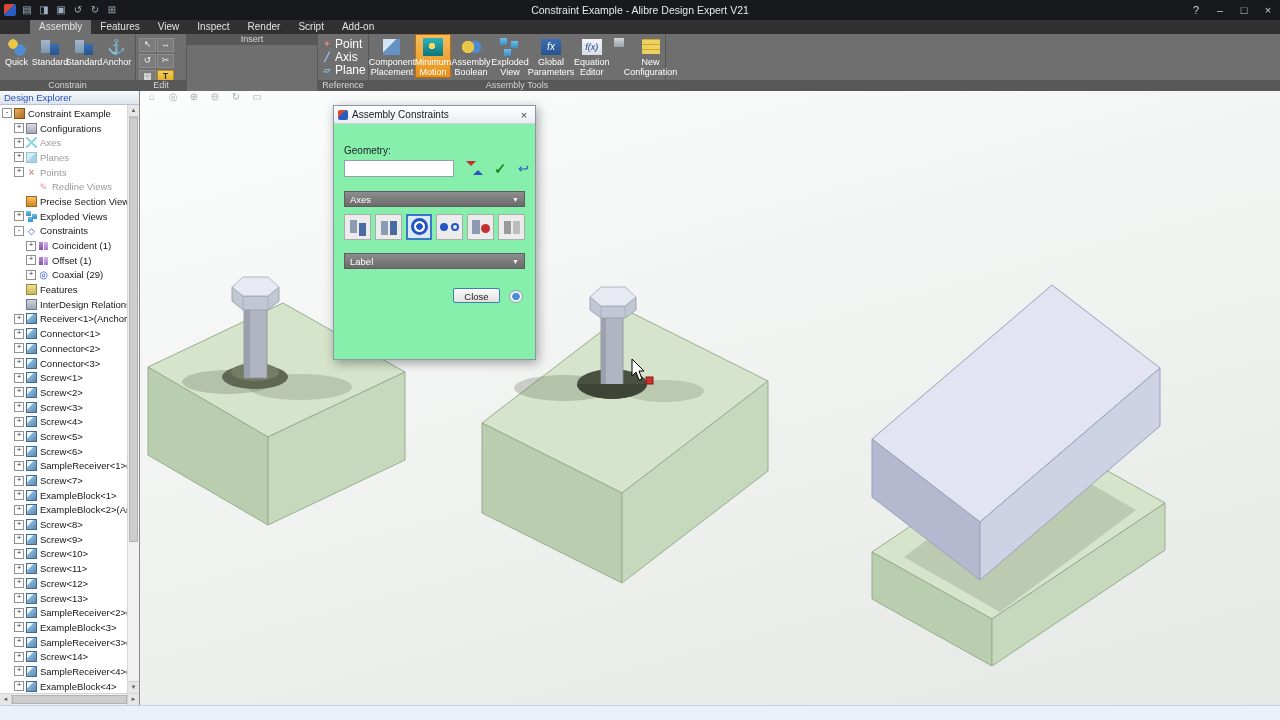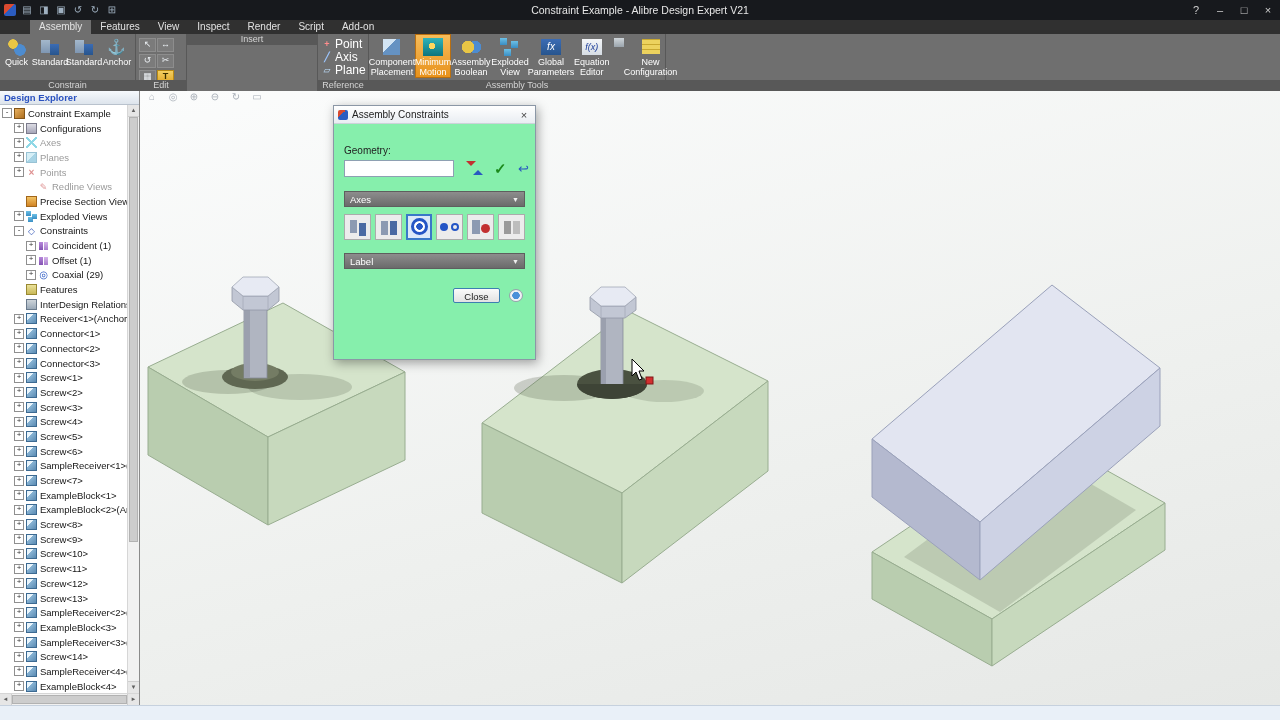--- a/index.html
+++ b/index.html
@@ -72,21 +72,21 @@
   .ref-ic { width:10px; font-size:9px; text-align:center; }
   .ref-point::before{content:"+"; color:#ff8d8d; font-weight:bold;}
   .ref-axis::before{content:"╱"; color:#9cc6ff; font-weight:bold;}
   .ref-plane::before{content:"▱"; color:#bfe0ff;}
   .npcaret::after { content:"▾"; font-size:8px; color:#fff; }
 
   
   .explorer { position:absolute; left:0; top:91px; width:140px; bottom:15px; background:#fff;
               border-right:1px solid #8a8a8a; display:flex; flex-direction:column; box-sizing:border-box; }
   .exp-header { height:13px; flex:none; background:linear-gradient(#f6f9fc,#dde4ec);
-                border-bottom:1px solid #b9c2cd; color:#2a52c0; font-size:9.5px; line-height:13px; padding-left:4px;font-weight:bold; }
+                border-bottom:1px solid #b9c2cd; color:#2a52c0; font-size:9.5px; line-height:13px; padding-left:4px; }
   .tree-wrap { position:relative; flex:1; overflow:hidden; }
   .tree { position:absolute; left:0; top:1px; right:11px; bottom:0; overflow:hidden; }
   .trow { height:14.7px; display:flex; align-items:center; font-size:9.5px; color:#151515;
           white-space:nowrap; overflow:hidden; box-sizing:border-box; }
   .trow.dim .tlbl { color:#9a9a9a; }
   .trow.dim .ticon { opacity:0.55; }
   .texp { width:10px; flex:none; margin-right:2px; }
   .texp.box { width:8px; height:8px; border:1px solid #8f8f8f; background:#fff; color:#333;
               font-size:8px; line-height:6px; text-align:center; }
   .ticon { width:11px; height:11px; flex:none; margin-right:3px; position:relative;
@@ -161,21 +161,21 @@
   .ci-align::before { left:5px; top:6px; width:7px; height:14px; background:#8c9ab2; }
   .ci-align::after { left:14px; top:6px; width:7px; height:14px; background:#4a6aa2; }
   .ci-coaxial::before { left:4px; top:3px; width:17px; height:17px; border-radius:50%; border:3px solid #2455c5;
                         background:radial-gradient(circle,#2455c5 0 3px,#fff 3.5px); box-sizing:border-box; }
   .ci-orient::before { left:3px; top:8px; width:8px; height:8px; border-radius:50%; background:#2455c5; }
   .ci-orient::after { left:14px; top:8px; width:8px; height:8px; border-radius:50%; border:2px solid #2455c5; box-sizing:border-box; }
   .ci-tangent::before { left:4px; top:5px; width:8px; height:14px; background:#8c9ab2; }
   .ci-tangent::after { left:13px; top:9px; width:9px; height:9px; border-radius:50%; background:#c23030; }
   .ci-fixed::before { left:5px; top:6px; width:7px; height:13px; background:#9a9a9a; }
   .ci-fixed::after { left:14px; top:6px; width:7px; height:13px; background:#bdbdbd; }
-  .dlg-actions { display:flex; align-items:center; justify-content:flex-end; gap:9px; margin-top:19px; padding-right:2px; }
+  .dlg-actions { display:flex; align-items:flex-end; justify-content:flex-end; gap:9px; margin-top:19px; padding-right:2px; }
   .close-btn { width:47px; height:15px; font-size:9.5px; line-height:13px; text-align:center; color:#222;
                background:linear-gradient(#fafafa,#e2e2e2); border:1px solid #3c7fb1; border-radius:2px; }
   .help-btn { width:13px; height:13px; border-radius:50%; border:1px solid #98a2ac;
               background:radial-gradient(circle,#4a90d9 0 3.5px,#eef1f4 4px); }
 
   
   .statusbar { position:absolute; left:0; bottom:0; width:100%; height:15px; background:#e9f0f8; border-top:1px solid #c6d1de; box-sizing:border-box; }
 </style>
 </head>
 <body>

